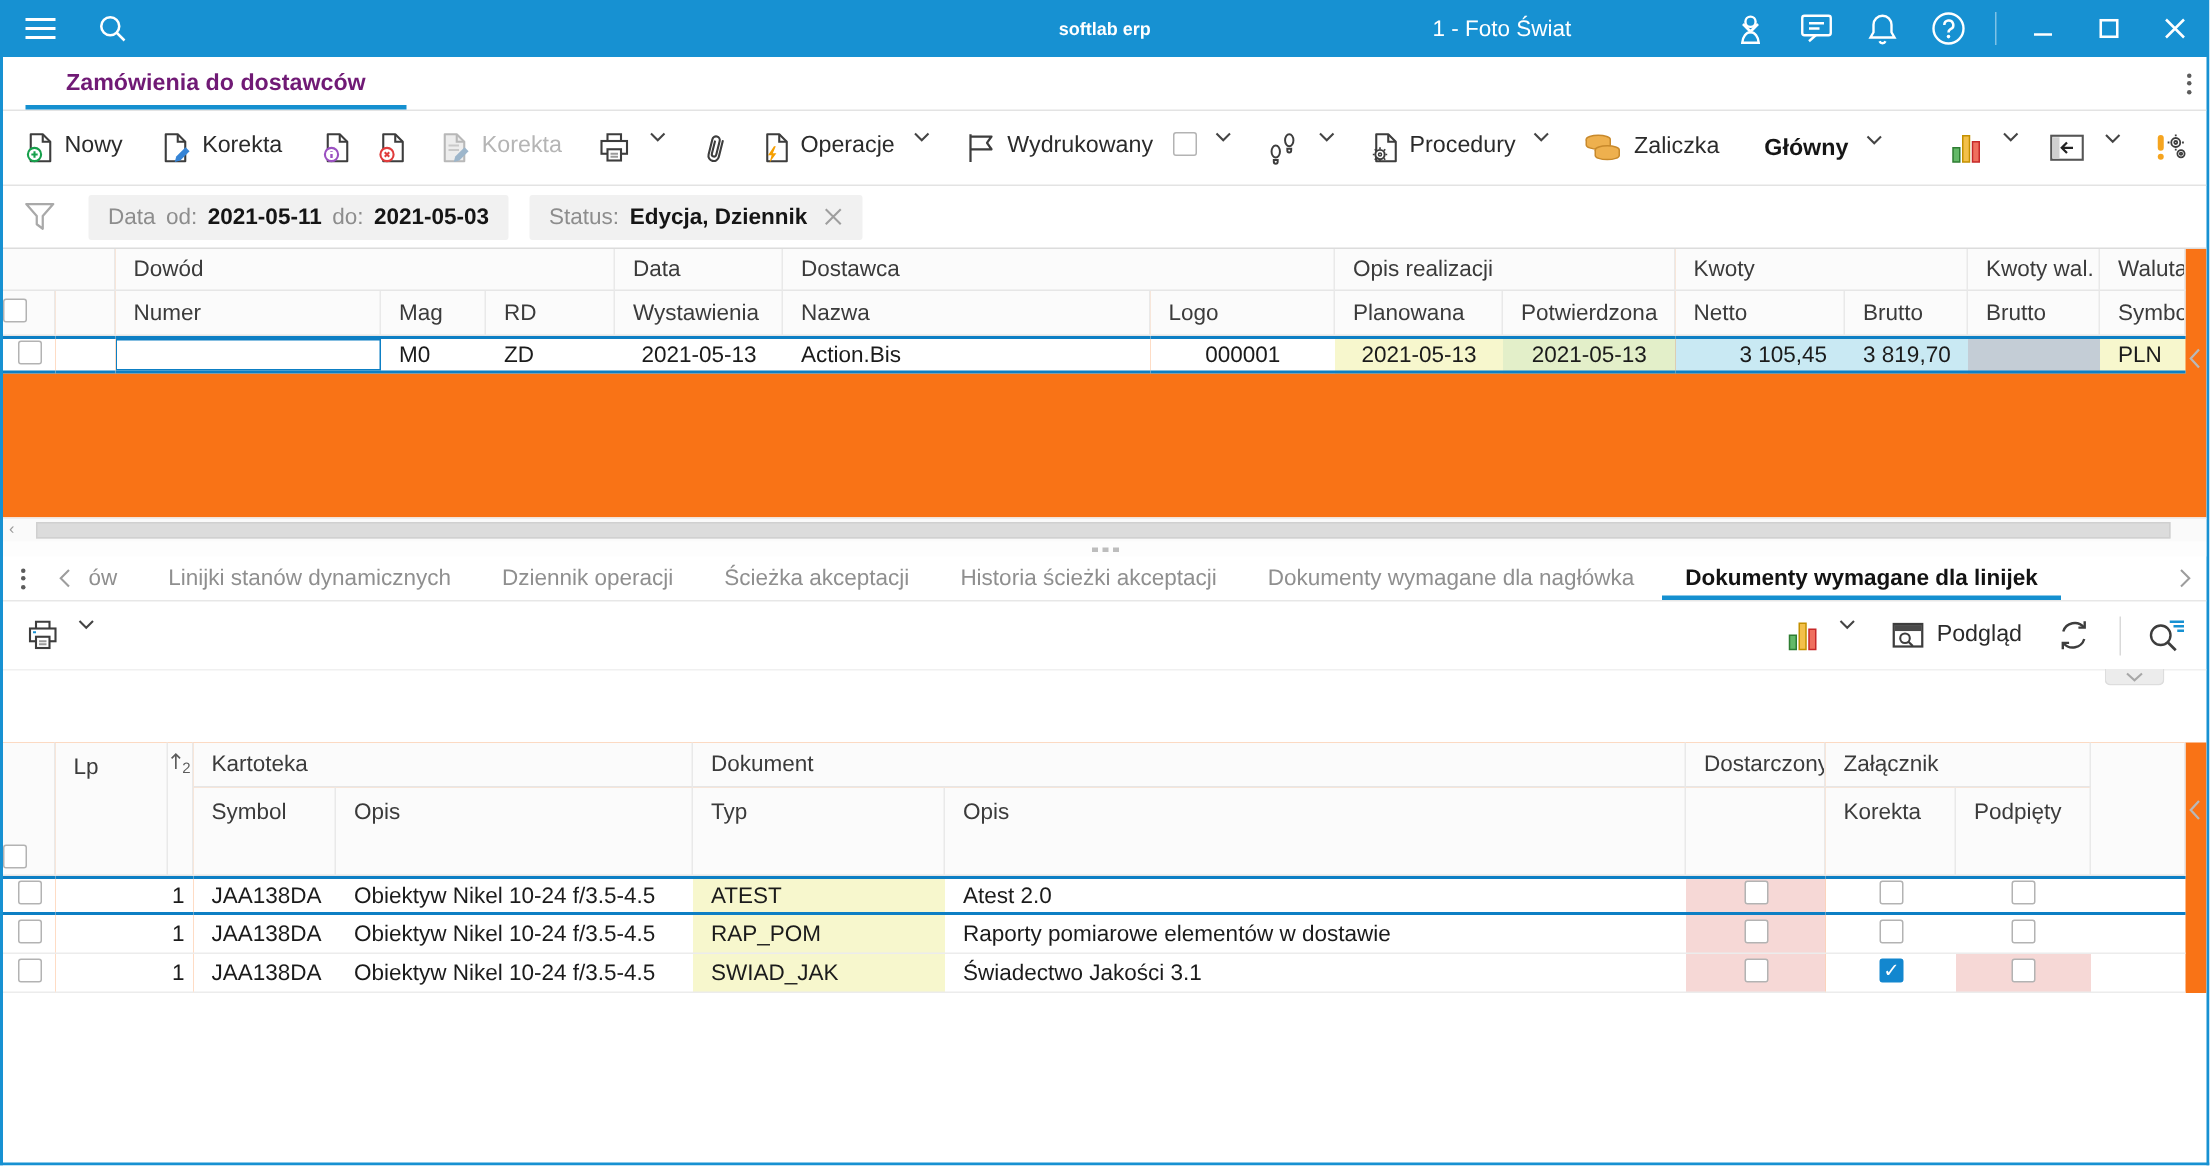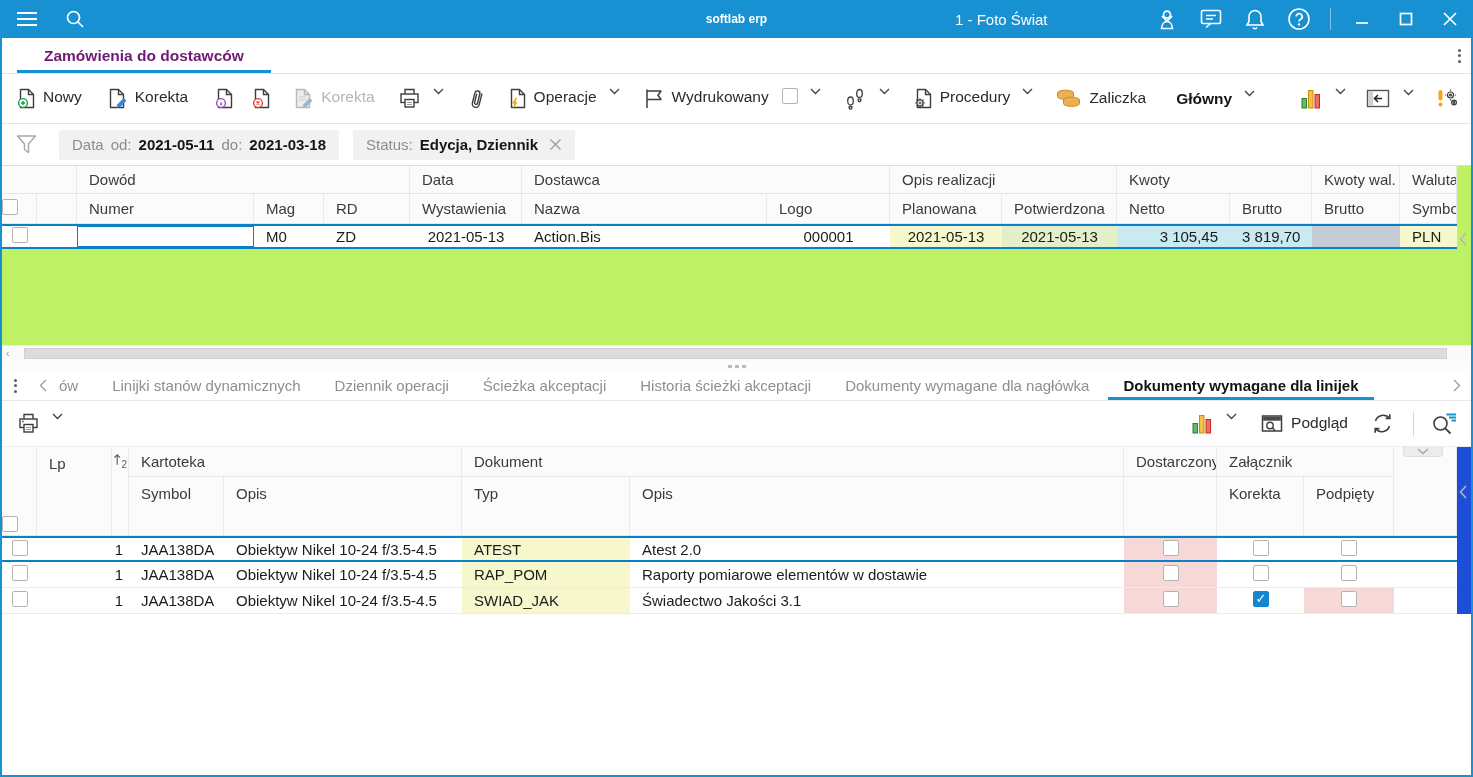--- a/index.html
+++ b/index.html
@@ -43,21 +43,21 @@
   .chip .lab { color:#8d8d8d; }
   .chip .val { color:#151515; font-weight:700; }
   .chip .x { margin-left:4px; display:flex; }
 
   
   table.grid { border-collapse:separate; border-spacing:0; table-layout:fixed; width:1455px; font-size:15px; }
   table.grid th { font-weight:400; text-align:left; color:#3b3b3b; background:#fbfbfb; border-right:1px solid #e9e9e9; border-bottom:1px solid #e6e6e6; padding:0 12px; overflow:hidden; white-space:nowrap; }
   table.grid td { padding:0 12px; color:#1b1b1b; overflow:hidden; white-space:nowrap; background:#fff; }
   th.nb { border-right-color:transparent; }
   .c { text-align:center; } .r { text-align:right; }
-  .gridtop { height:179px; position:relative; background:#bef264; }
+  .gridtop { height:179px; position:relative; background:#f97316; }
   .gridtop .gh th { height:28px; }
   .gridtop .ch th { height:30px; }
   .gridtop td { height:25px; }
   tr.sel-top td { border-top:2px solid #0d7fc4; border-bottom:2px solid #0d7fc4; }
   td.focus-cell { background:#d7cbca; box-shadow:inset 0 0 0 1px #0d7fc4; }
   th.sorted { background:#dcdcdc; }
   .cell-yellow { background:#f7f7cd !important; }
   .cell-green  { background:#e3efc9 !important; }
   .cell-cyan   { background:#c9e9f3 !important; }
   .cell-grayblue { background:#c4cdd6 !important; }
@@ -77,21 +77,21 @@
   .b-tab { display:flex; align-items:center; padding:0 17px; color:#8f8f8f; cursor:pointer; position:relative; white-space:nowrap; }
   .b-tab.active { color:#131313; font-weight:700; }
   .b-tab.active::after { content:""; position:absolute; left:2px; right:2px; bottom:0; height:3px; background:#1590d0; }
   .btabs .scroll-ch { display:flex; align-items:center; padding:0 8px; color:#9d9d9d; cursor:pointer; }
 
   
   .btoolbar { height:46px; display:flex; align-items:center; padding:0 14px 0 15px; font-size:15.5px; color:#2b2b2b; position:relative; border-bottom:1px solid #f0f0f0; }
   .collapse-tab { position:absolute; right:28px; bottom:-11px; width:40px; height:11px; background:#ececec; border:1px solid #ddd; border-top:none; border-radius:0 0 4px 4px; display:flex; align-items:center; justify-content:center; cursor:pointer; z-index:5; }
 
   
-  .gridbottom { position:relative; background:#1d4ed8; }
+  .gridbottom { position:relative; background:#f97316;margin-top:48px; }
   .gridbottom .gh th { height:30px; vertical-align:middle; }
   .gridbottom .ch th { height:59px; vertical-align:top; padding-top:8px; }
   .gridbottom th[rowspan] { vertical-align:top; padding-top:8px; }
   .gridbottom th.vbottom { vertical-align:bottom; padding-bottom:9px; }
   .gridbottom td { height:26px; border-bottom:1px solid #ececec; }
   tr.sel-bot td { border-top:2px solid #0d7fc4; border-bottom:2px solid #0d7fc4; }
   .sortmark { display:flex; align-items:flex-start; color:#5c5c5c; }
   .sortmark .n { font-size:10px; margin-top:6px; }
   .side-chev { position:absolute; color:#b8b8b8; }
 
@@ -405,21 +405,21 @@
       <span style="margin-right:6px">
         <svg width="25" height="23" viewBox="0 0 25 23">
             <path d="M3.5 3h18l-7 8v8.5l-4-3V11z" fill="none" stroke="#a9a9a9" stroke-width="1.5" stroke-linejoin="round"></path>
           </svg>
       </span>
       <span class="chip">
         <span class="lab">Data</span>
         <span class="lab">od:</span>
         <span class="val">2021-05-11</span>
         <span class="lab">do:</span>
-        <span class="val">2021-03-18</span>
+        <span class="val">2021-05-03</span>
       </span>
       <span class="chip">
         <span class="lab">Status:</span>
         <span class="val">Edycja, Dziennik</span>
         <span class="x">
           <svg width="13" height="13" viewBox="0 0 13 13">
               <path d="M1.5 1.5l10 10M11.5 1.5l-10 10" stroke="#9e9e9e" stroke-width="1.4"></path>
             </svg>
         </span>
       </span>

